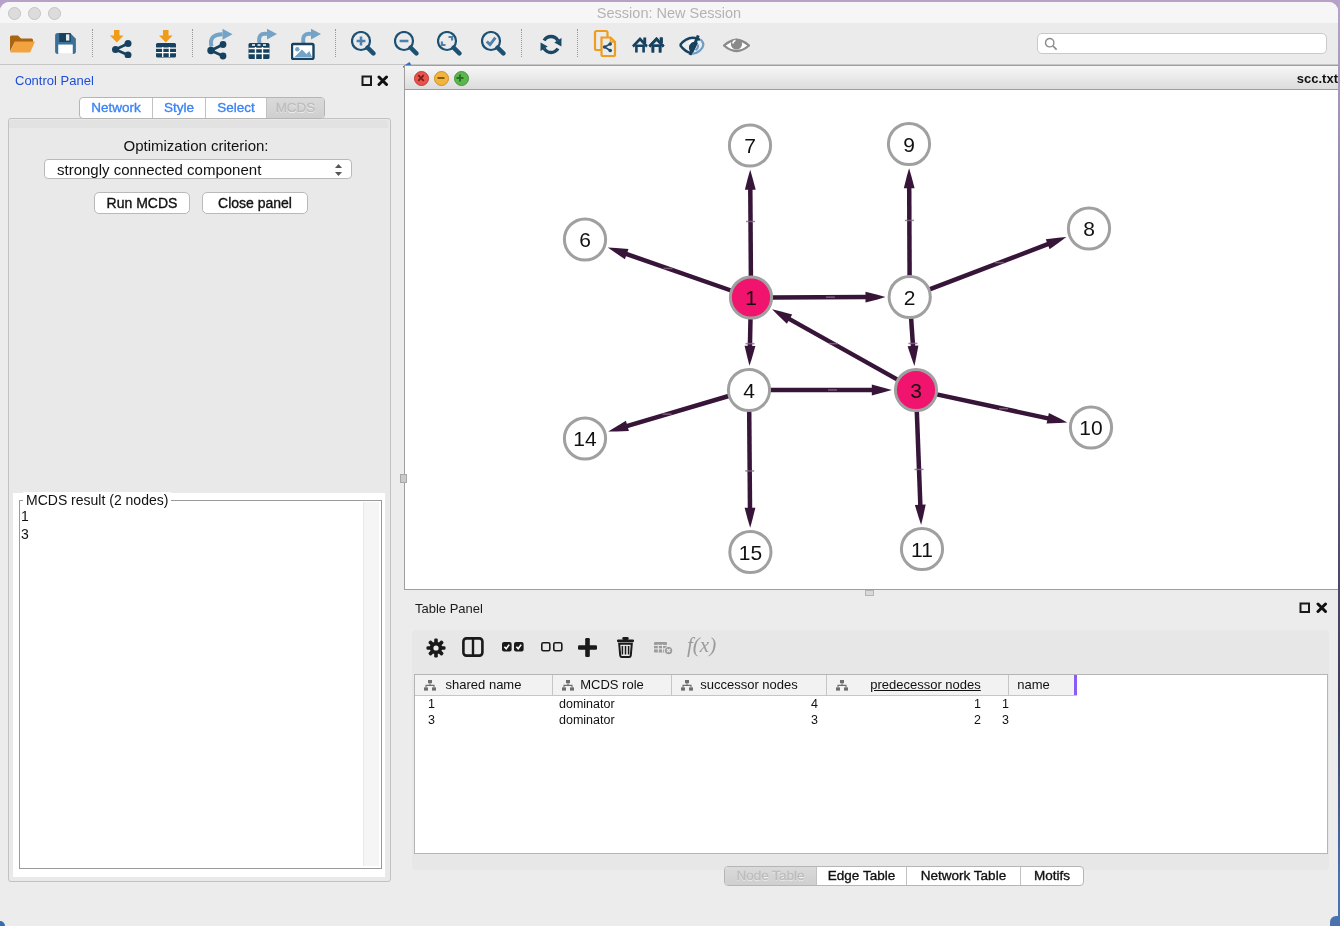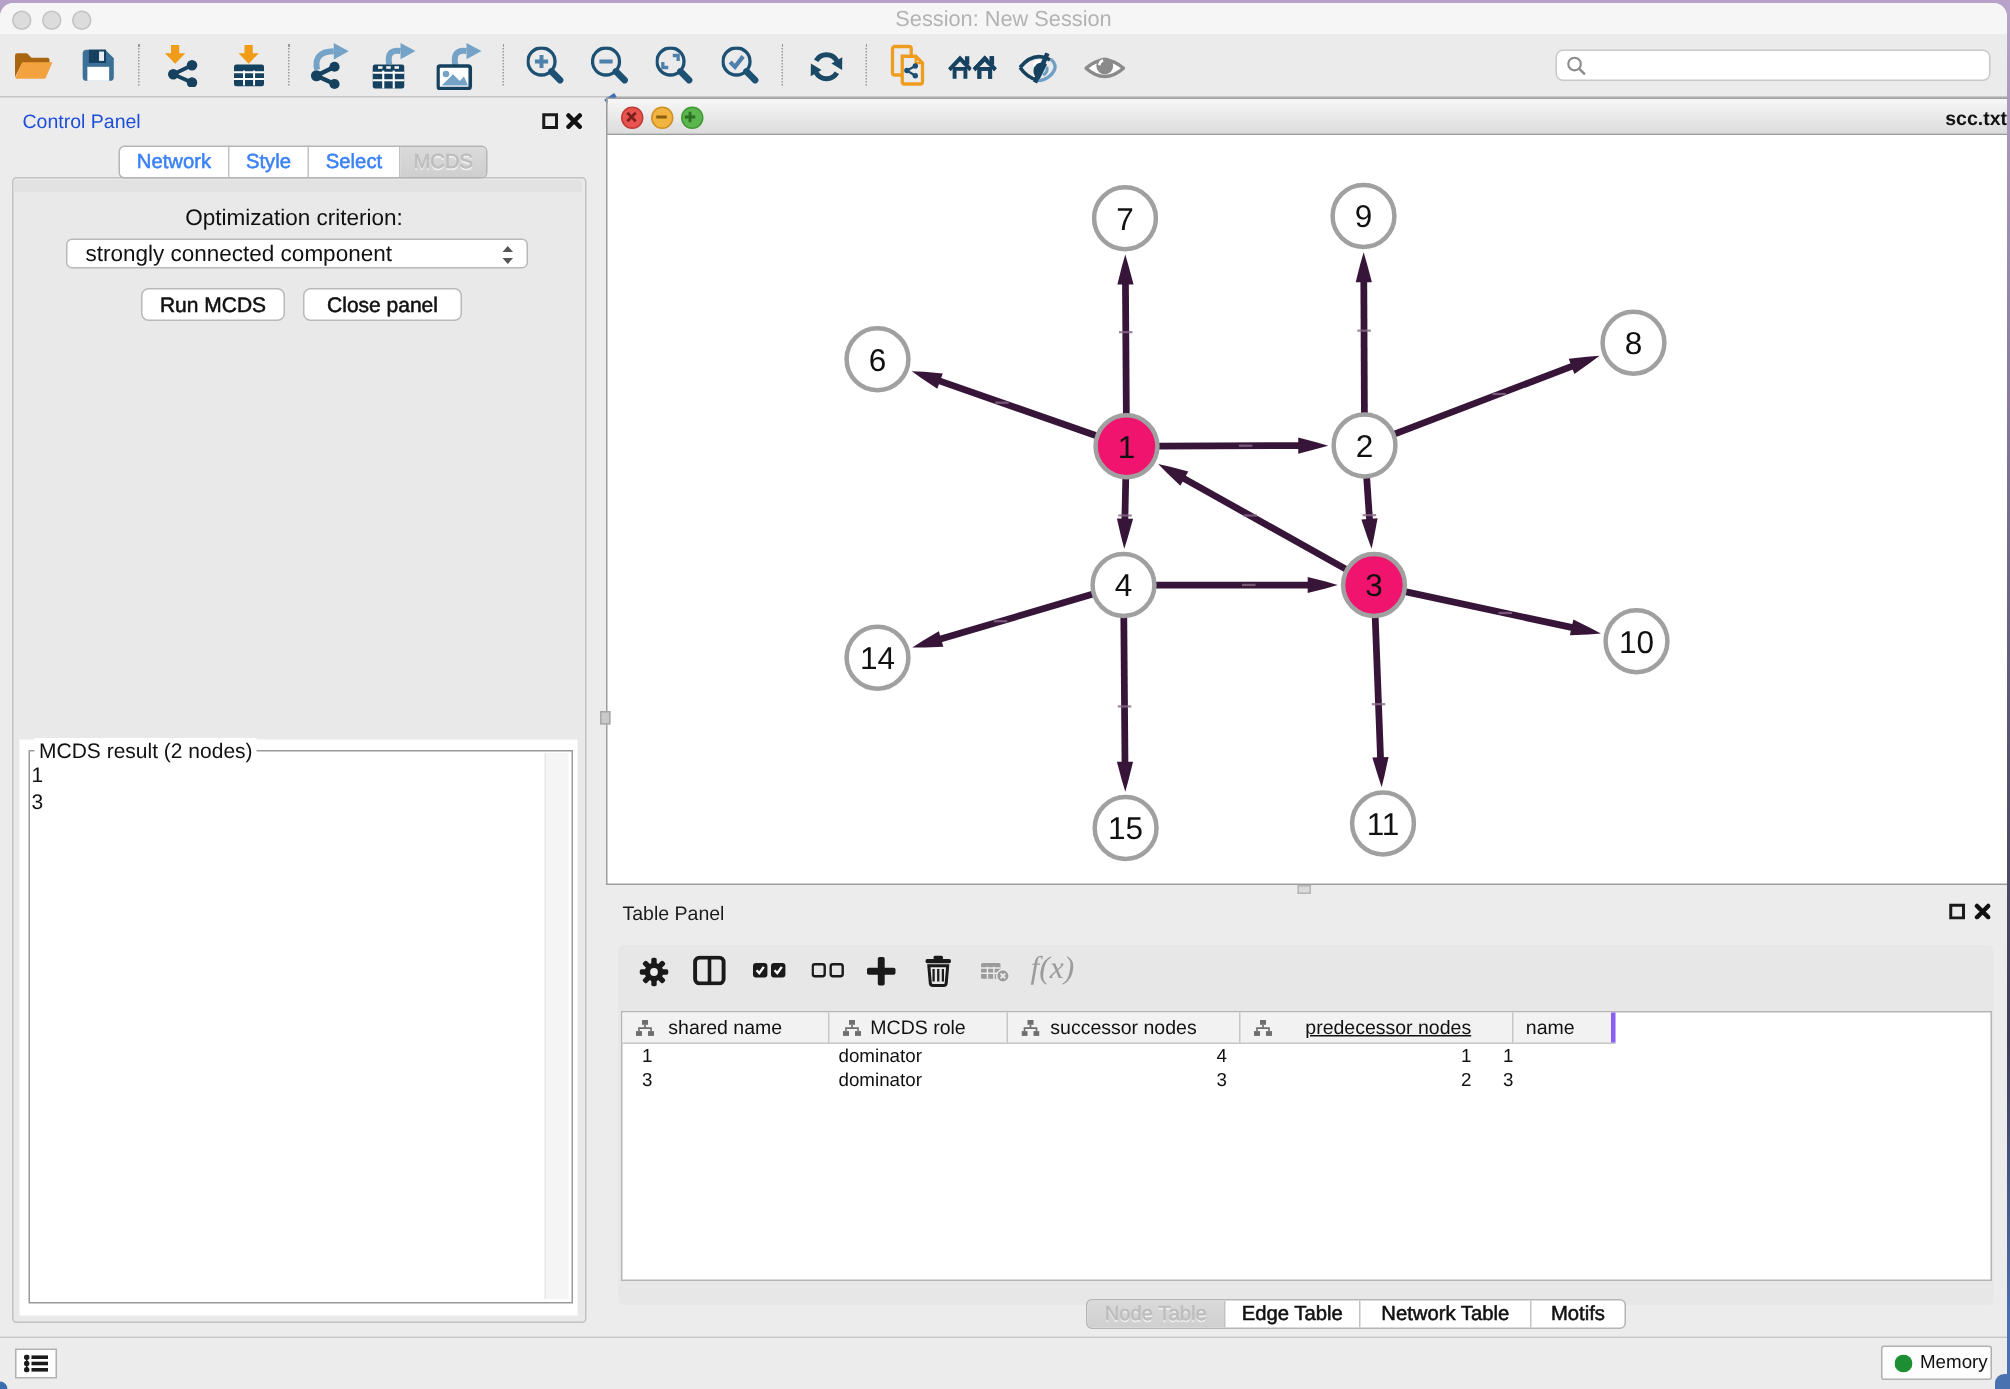--- a/index.html
+++ b/index.html
@@ -398,37 +398,16 @@
     <div class="abs tcell" style="left:257px;top:38px;width:146px;text-align:right;">3</div>
     <div class="abs tcell" style="left:412px;top:38px;width:154px;text-align:right;">2</div>
     <div class="abs tcell" style="left:587px;top:38px;">3</div>
   </div>
   <div class="abs" id="btabs">
     <div class="btab" id="btab-node" style="width:91px">Node Table</div>
     <div class="btab" style="width:89px">Edge Table</div>
     <div class="btab" style="width:113px">Network Table</div>
     <div class="btab" style="width:62px">Motifs</div>
   </div>
-  <div class="abs" id="statusbar">
-    <div class="abs" id="listbtn">
-      <svg class="abs" style="left:5px;top:3px" width="16" height="12" viewBox="0 0 16 12">
-        <g fill="#1a1a1a">
-            <circle cx="1.8" cy="1.8" r="1.8"></circle>
-            <circle cx="1.8" cy="6" r="1.8"></circle>
-            <circle cx="1.8" cy="10.2" r="1.8"></circle>
-        <rect x="5" y="0.6" width="11" height="2.4"></rect>
-            <rect x="5" y="4.8" width="11" height="2.4"></rect>
-            <rect x="5" y="9" width="11" height="2.4"></rect>
-          </g>
-        <path d="M1.8 1.8 V10.2" stroke="#1a1a1a" stroke-width="1"></path>
-      </svg>
-    </div>
-    <div class="abs" id="membtn">
-      <svg class="abs" style="left:8px;top:4.5px" width="12" height="12" viewBox="0 0 12 12">
-          <circle cx="6" cy="6" r="6" fill="#1e8e35"></circle>
-        </svg>
-      <div class="abs" style="left:25px;top:0;">Memory</div>
-    </div>
-  </div>
 </div>
 <div class="abs" style="left:1338px;top:0;width:2px;height:926px;background:linear-gradient(#b5a5c8 0%,#8e80a5 25%,#555270 55%,#3e3c58 75%,#4a71b0 95%,#4a71b0 100%);"></div>
 <div class="abs" style="left:1330px;top:916px;width:10px;height:10px;background:#4a71b0;border-radius:6px 0 0 0;"></div>
 <div class="abs" style="left:0px;top:921px;width:5px;height:5px;background:#3a6cb0;border-radius:0 5px 0 0;"></div>
 
 </body></html>

